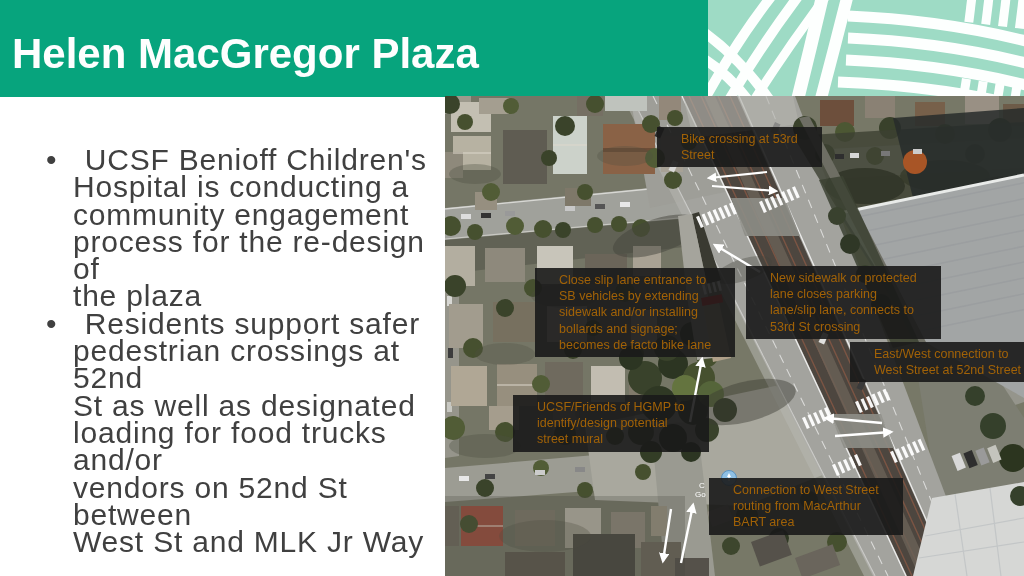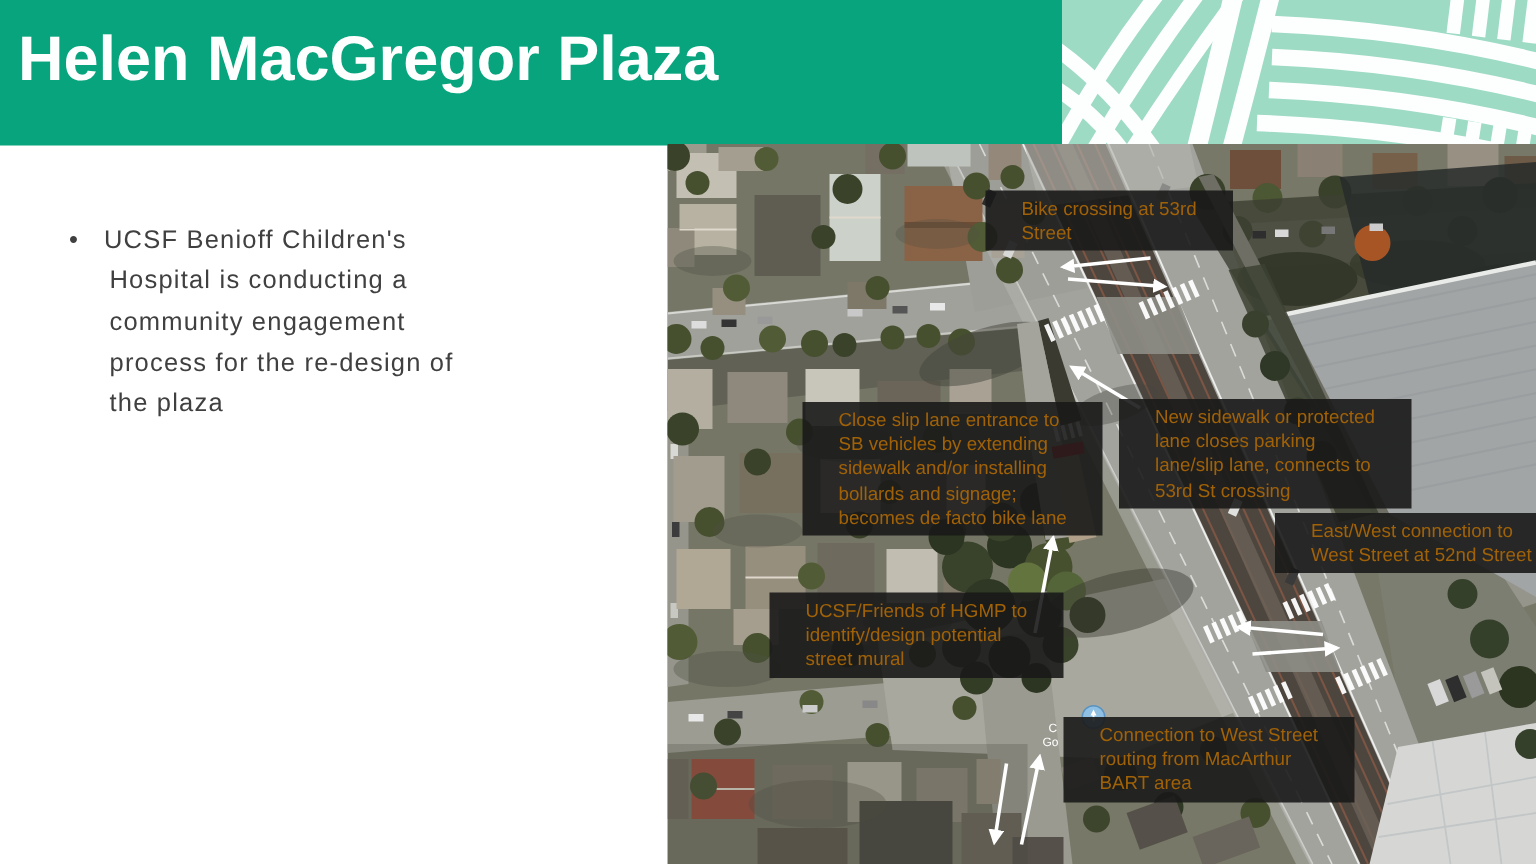--- a/index.html
+++ b/index.html
@@ -5,21 +5,21 @@
 html,body{margin:0;padding:0;}
 body{width:1024px;height:576px;position:relative;overflow:hidden;background:#ffffff;font-family:"Liberation Sans",sans-serif;}
 .abs{position:absolute;}
 .callout{position:absolute;background:rgba(26,26,26,0.9);color:#a16207;font-size:12.5px;line-height:16.2px;padding:4px 24px;font-family:"Liberation Sans",sans-serif;white-space:nowrap;width:max-content;}
 </style>
 </head>
 <body>
 
 <div class="abs" style="left:0;top:0;width:1024px;height:97px;background:#07a47d;"></div>
 
-<div class="abs" style="left:12px;top:18px;width:690px;color:#fdfefe;font-size:42px;line-height:42px;font-weight:bold;letter-spacing:0px;">Helen MacGregor Plaza</div>
+<div class="abs" style="left:12px;top:33px;width:690px;color:#fdfefe;font-size:42px;line-height:42px;font-weight:bold;letter-spacing:0px;">Helen MacGregor Plaza</div>
 
 <svg class="abs" style="left:708px;top:0;" width="316" height="96" viewBox="0 0 316 96">
   <rect x="0" y="0" width="316" height="96" fill="#9edbc5"></rect>
   <g fill="none" stroke="#fdfffe">
     <path d="M-8,108 Q 28,40 70,-12" stroke-width="10"></path>
     <path d="M14,112 Q 52,46 98,-14" stroke-width="10"></path>
     <path d="M36,116 Q 76,52 124,-12" stroke-width="9"></path>
     <path d="M-16,52 Q 26,74 52,118" stroke-width="10"></path>
     <path d="M-10,28 Q 40,62 76,122" stroke-width="10"></path>
     <path d="M140,16 Q 238,20 330,44" stroke-width="11"></path>
@@ -40,24 +40,25 @@
     <g transform="translate(254,78) rotate(9)">
       <rect x="0" y="0" width="9" height="26"></rect>
         <rect x="17" y="0" width="9" height="26"></rect>
         <rect x="34" y="0" width="9" height="26"></rect>
         <rect x="51" y="0" width="9" height="26"></rect>
         <rect x="68" y="0" width="9" height="26"></rect>
     </g>
   </g>
 </svg>
 
-<div class="abs" style="left:46px;top:146px;width:400px;color:#404040;font-size:17px;line-height:27.3px;letter-spacing:0.8px;">
+<div class="abs" style="left:46px;top:146px;width:400px;color:#404040;font-size:30px;line-height:27.3px;letter-spacing:0.8px;">
 
   <div style="padding-left:27px;text-indent:-27px;">•&nbsp;&nbsp;&nbsp;UCSF Benioff Children's<br>Hospital is conducting a<br>community engagement<br>process for the re-design of<br>the plaza</div>
 
+  <div style="padding-left:27px;text-indent:-27px;">•&nbsp;&nbsp;&nbsp;Residents support safer<br>pedestrian crossings at 52nd<br>St as well as designated<br>loading for food trucks and/or<br>vendors on 52nd St between<br>West St and MLK Jr Way</div>
 </div>
 
 <svg class="abs" style="left:445px;top:96px;" width="579" height="480" viewBox="0 0 579 480">
   <defs>
     <clipPath id="mapclip">
         <rect x="0" y="0" width="579" height="480"></rect>
       </clipPath>
     <clipPath id="roofclip">
         <polygon points="395,117 579,79 579,302 473,242"></polygon>
       </clipPath>

